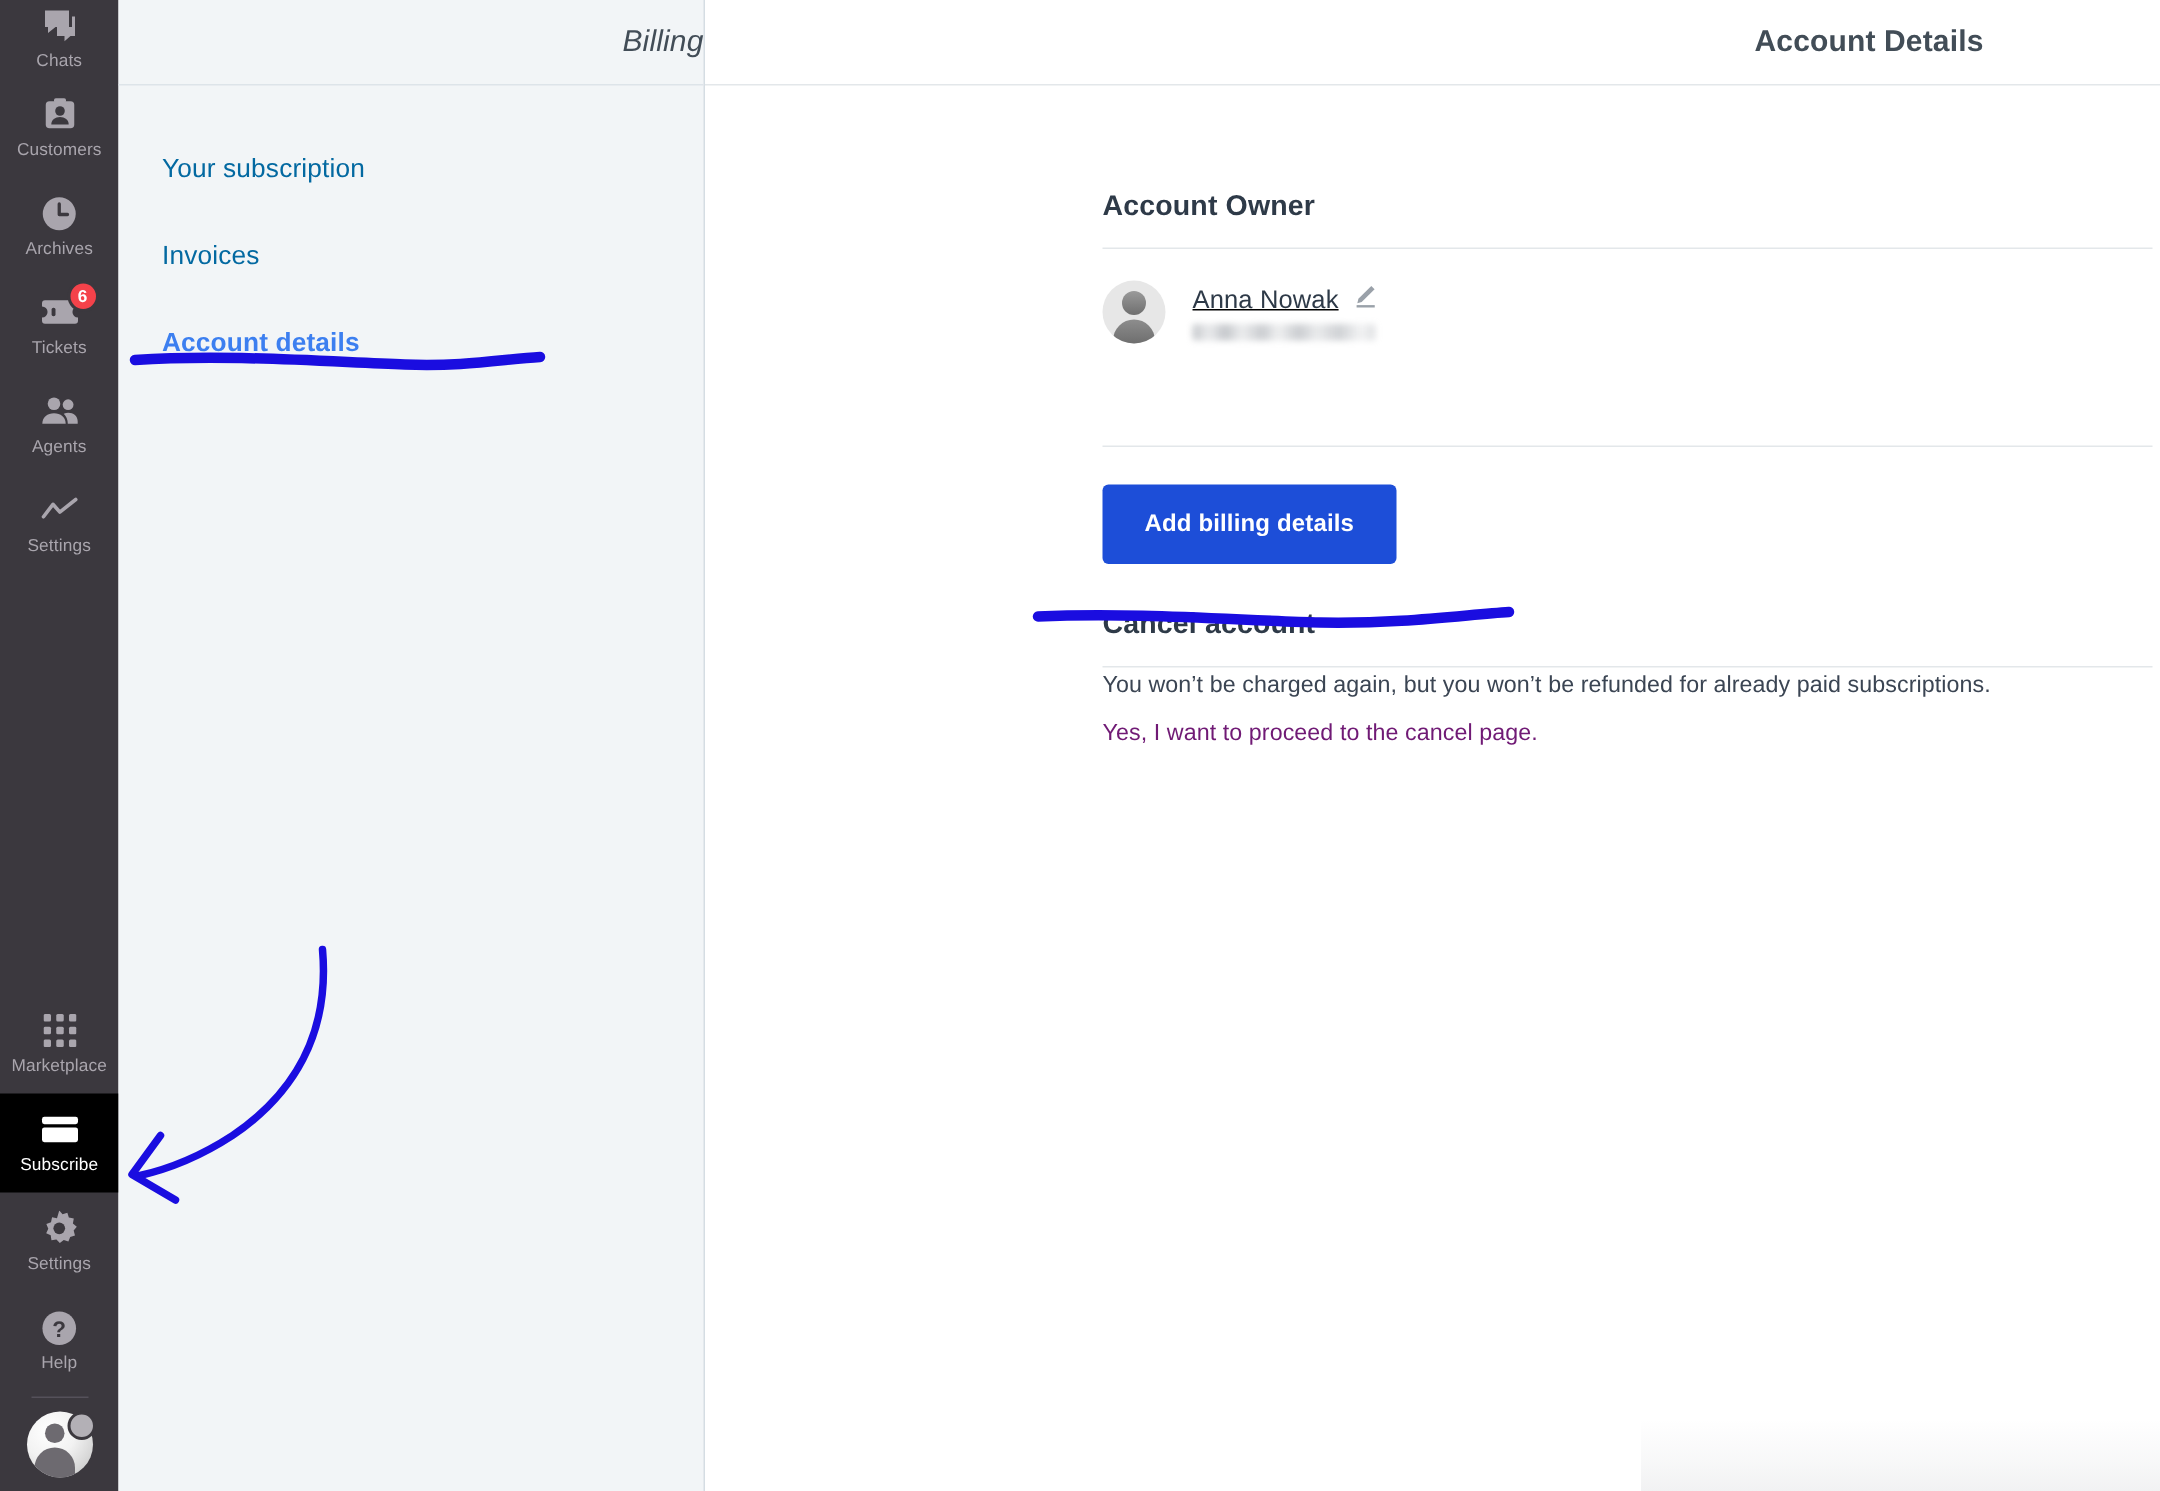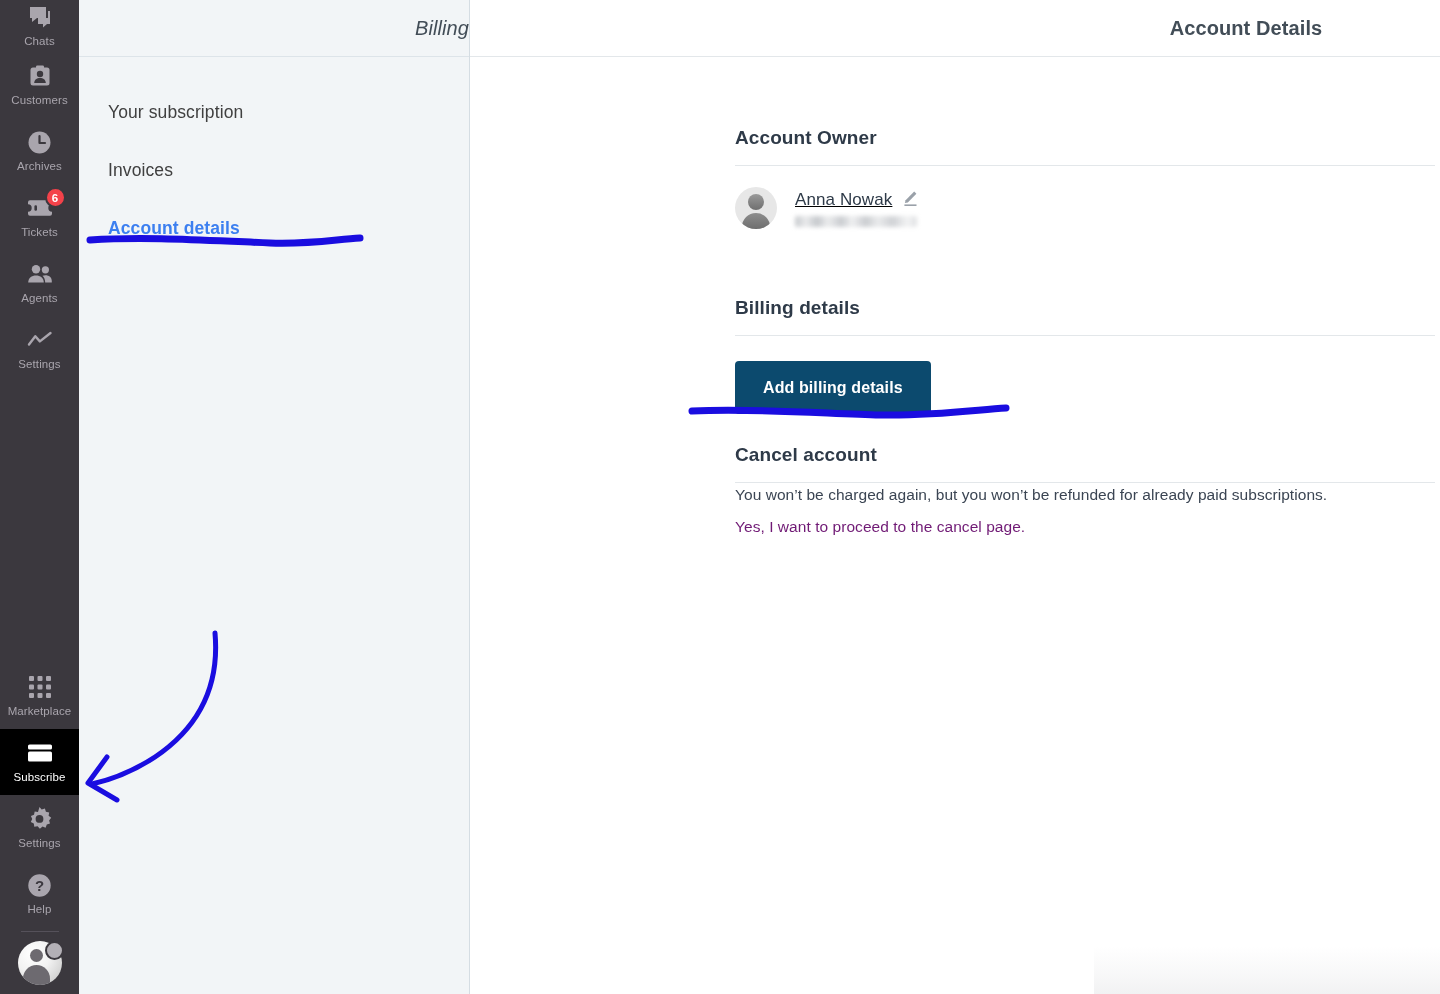--- a/index.html
+++ b/index.html
@@ -135,21 +135,21 @@
     font-weight: normal;
     letter-spacing: .1px;
   }
   .billing-list { padding-top: 26px; }
   .billing-link {
     display: block;
     padding: 0 0 0 29px;
     height: 58px;
     line-height: 58px;
     font-size: 17.5px;
-    color: #404040;
+    color: #0369a1;
     cursor: pointer;
     letter-spacing: .1px;
   }
   .billing-link.active { color: #3c7ff0; font-weight: bold; }
 
   
   .main {
     position: relative;
     flex: 1 1 auto;
     height: 994px;
@@ -234,21 +234,21 @@
     filter: blur(2.2px);
   }
 
   .sec-billing { margin-top: 68px; }
   .btn-primary {
     margin-top: 25px;
     display: inline-flex;
     align-items: center; justify-content: center;
     height: 53px;
     padding: 0 28px;
-    background: #0c4a6e;
+    background: #1d4ed8;
     color: #ffffff;
     font-size: 16px;
     font-weight: bold;
     border: none;
     border-radius: 4px;
     cursor: pointer;
     letter-spacing: .1px;
     font-family: "Liberation Sans", sans-serif;
   }
 
@@ -459,21 +459,20 @@
                     <rect x="3.4" y="14.4" width="12.1" height="1.6" fill="#9aa1a9"></rect>
                   </svg>
                 </span>
               </div>
               <div class="owner-email-redacted"></div>
             </div>
           </div>
         </section>
 
         <section class="sec-billing">
-          <h2 class="section-title">Billing details</h2>
           <div class="section-rule"></div>
           <button class="btn-primary">Add billing details</button>
         </section>
 
         <section class="sec-cancel">
           <h2 class="section-title">Cancel account</h2>
           <div class="section-rule"></div>
           <p class="cancel-text" style="margin-top:0">You won’t be charged again, but you won’t be refunded for already paid subscriptions.</p>
           <a class="cancel-link">Yes, I want to proceed to the cancel page.</a>
         </section>

